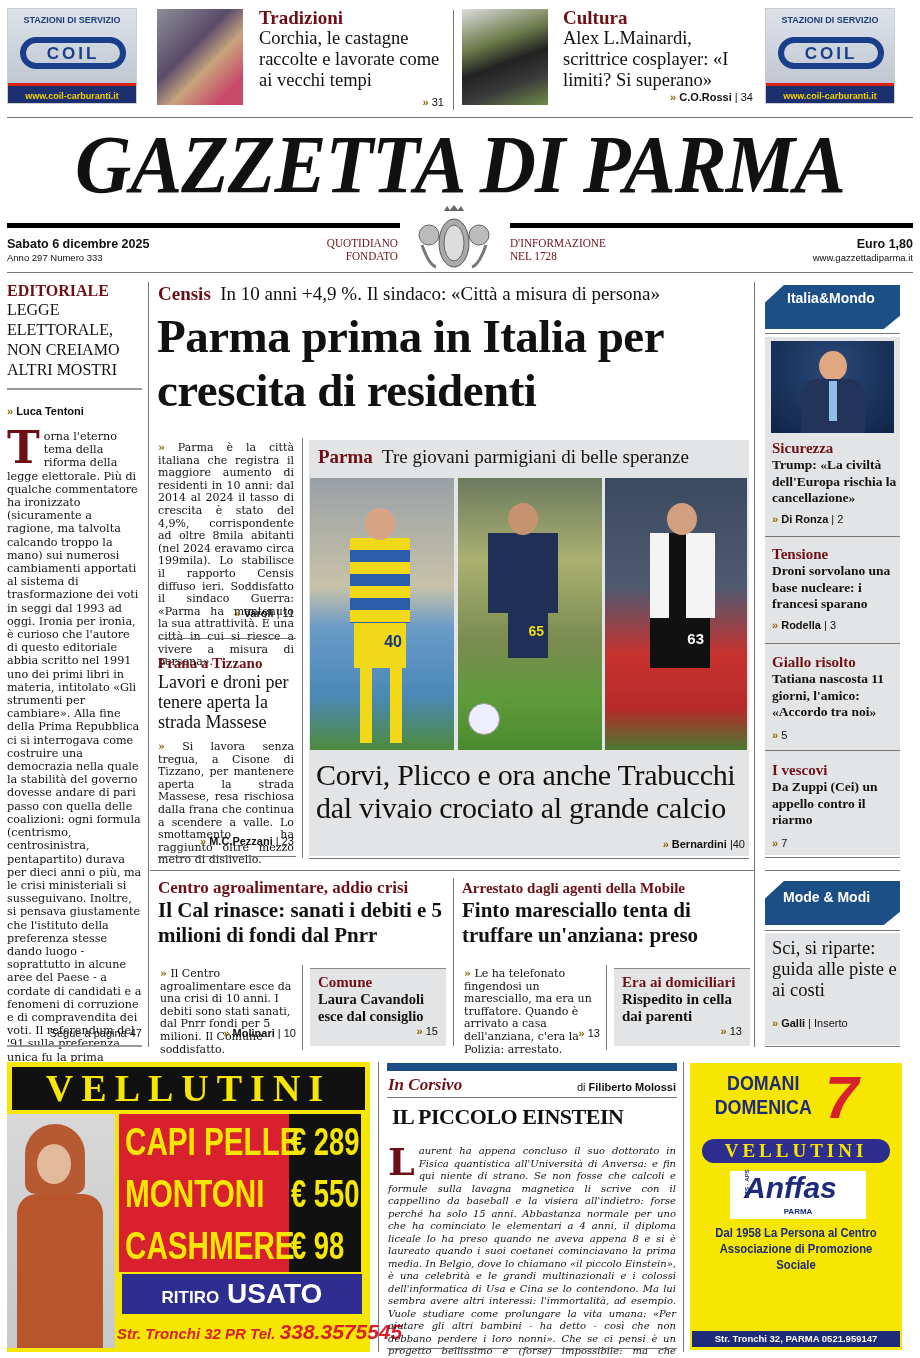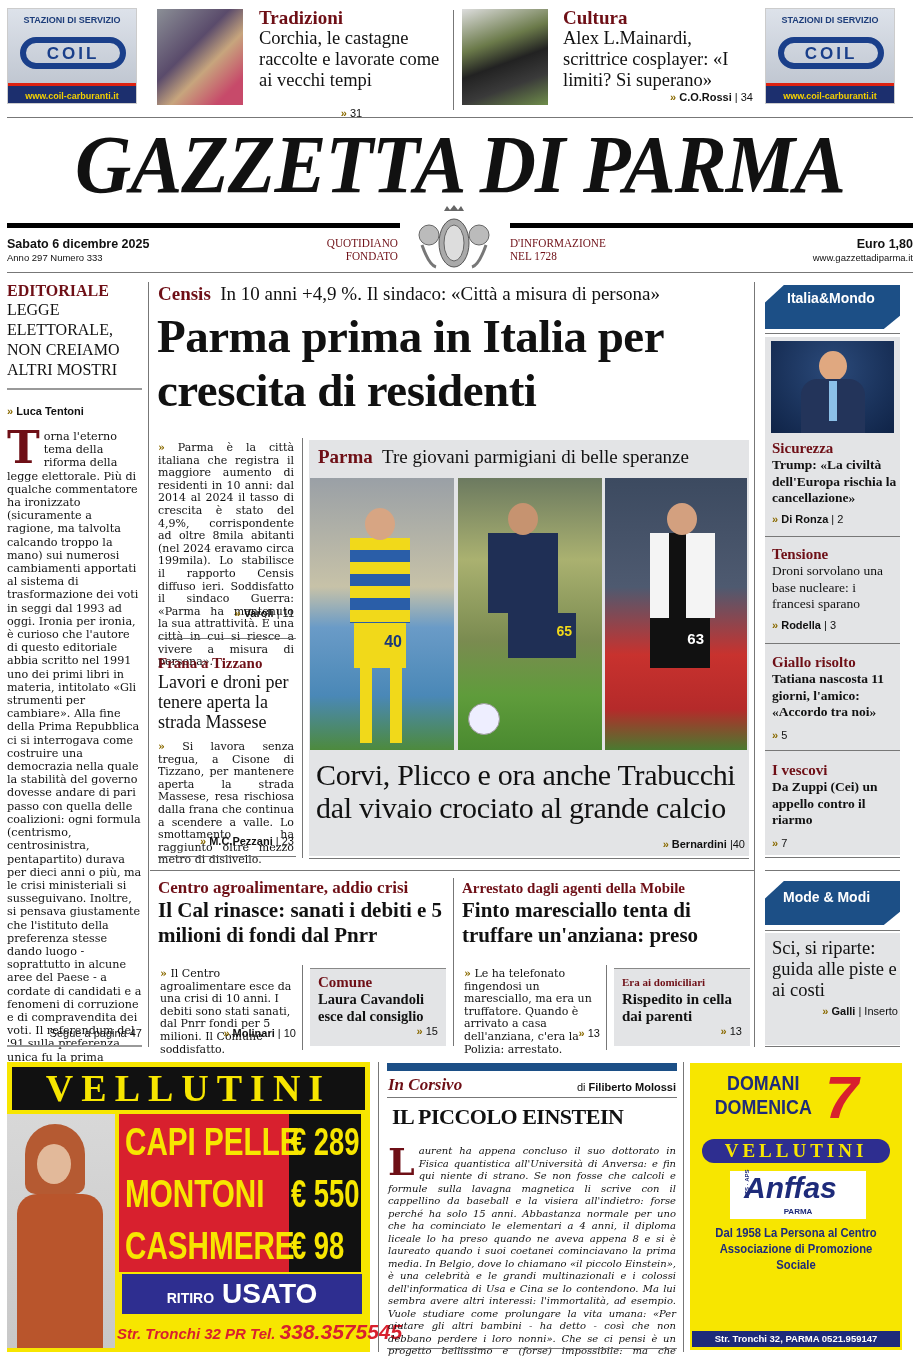--- a/index.html
+++ b/index.html
@@ -31,21 +31,21 @@
   <div class="logo">
       <span>COIL</span>
     </div>
   <div class="u">www.coil-carburanti.it</div>
 </div>
 
 <div class="photo" style="left:157px;top:9px;width:86px;height:96px;background:linear-gradient(135deg,#8b8f96 0%,#5a4b6b 40%,#c7a57d 60%,#c74a6a 85%)"></div>
 <div class="abs" style="left:259px;top:7px;width:185px">
   <div class="kicker" style="font-size:19px;line-height:21px">Tradizioni</div>
   <div style="font-size:18.5px;line-height:21px">Corchia, le castagne raccolte e lavorate come ai vecchi tempi</div>
-  <div class="by" style="text-align:center;margin-top:16px"><span class="arr">»</span> <span>31</span></div>
+  <div class="by" style="text-align:right;margin-top:5px"><span class="arr">»</span> <span>31</span></div>
 </div>
 <div class="rule" style="left:453px;top:10px;width:1px;height:100px"></div>
 
 <div class="photo" style="left:462px;top:9px;width:86px;height:96px;background:linear-gradient(160deg,#ddd 0%,#6b7a4a 35%,#222 55%,#3a3a3a 75%,#6f8d4a 100%)"></div>
 <div class="abs" style="left:563px;top:7px;width:190px">
   <div class="kicker" style="font-size:19px;line-height:21px">Cultura</div>
   <div style="font-size:18.5px;line-height:21px">Alex L.Mainardi, scrittrice cosplayer: «I limiti? Si superano»</div>
   <div class="by" style="text-align:right"><span class="arr">»</span> <b>C.O.Rossi</b> | <span>34</span></div>
 </div>
 
@@ -121,21 +121,21 @@
 <div class="abs" style="left:318px;top:446px;font-size:19px;white-space:nowrap"><span class="kicker">Parma</span>&nbsp; <span>Tre giovani parmigiani di belle speranze</span></div>
 <div class="photo" style="left:310px;top:478px;width:144px;height:272px;background:linear-gradient(#9aa0a6 0%,#c7c2a8 40%,#6a9bc7 55%,#4a88b7 80%,#4d8a3d 100%)">
   <div style="position:absolute;left:40px;top:60px;width:60px;height:85px;background:repeating-linear-gradient(#f1d91a 0 12px,#2a5ea8 12px 24px)"></div>
   <div style="position:absolute;left:44px;top:145px;width:52px;height:45px;background:#f1d91a;color:#1a3a7a;font:bold 16px 'Liberation Sans',sans-serif;text-align:right;padding:10px 4px 0 0">40</div>
   <div style="position:absolute;left:50px;top:190px;width:12px;height:75px;background:#f1d91a"></div>
     <div style="position:absolute;left:80px;top:190px;width:12px;height:75px;background:#f1d91a"></div>
   <div style="position:absolute;left:55px;top:30px;width:30px;height:32px;border-radius:50%;background:#d7a583"></div>
 </div>
 <div class="photo" style="left:458px;top:478px;width:144px;height:272px;background:linear-gradient(#6c7a60 0%,#aab170 30%,#7a8b50 60%,#5f9c3b 80%,#4a8a30 100%)">
   <div style="position:absolute;left:30px;top:55px;width:70px;height:80px;background:#1f2f55"></div>
-  <div style="position:absolute;left:50px;top:135px;width:68px;height:45px;background:#1f2f55;color:#f1d91a;font:bold 14px 'Liberation Sans',sans-serif;text-align:right;padding:10px 4px 0 0">65</div>
+  <div style="position:absolute;left:50px;top:135px;width:40px;height:45px;background:#1f2f55;color:#f1d91a;font:bold 14px 'Liberation Sans',sans-serif;text-align:right;padding:10px 4px 0 0">65</div>
   <div style="position:absolute;left:50px;top:25px;width:30px;height:32px;border-radius:50%;background:#c69370"></div>
   <div style="position:absolute;left:10px;top:225px;width:32px;height:32px;border-radius:50%;background:#eef;border:1px solid #999"></div>
 </div>
 <div class="photo" style="left:605px;top:478px;width:142px;height:272px;background:linear-gradient(#3c4a60 0%,#4e5a70 40%,#c8322e 65%,#b52a2a 85%,#4a7a30 100%)">
   <div style="position:absolute;left:45px;top:55px;width:65px;height:85px;background:linear-gradient(90deg,#f4f4f4 30%,#111 30% 55%,#f4f4f4 55%)"></div>
   <div style="position:absolute;left:45px;top:140px;width:60px;height:50px;background:#111;color:#fff;font:bold 15px 'Liberation Sans',sans-serif;text-align:right;padding:12px 6px 0 0">63</div>
   <div style="position:absolute;left:62px;top:25px;width:30px;height:32px;border-radius:50%;background:#d3a07f"></div>
 </div>
 <div class="abs" style="left:316px;top:758px;width:430px;font-size:30px;line-height:33px;letter-spacing:-0.3px">Corvi, Plicco e ora anche Trabucchi dal vivaio crociato al grande calcio</div>
 <div class="abs by" style="left:600px;top:838px;width:145px;text-align:right"><span class="arr">»</span> <b>Bernardini</b> |<span>40</span></div>
@@ -158,42 +158,42 @@
 <div class="rule" style="left:453px;top:878px;width:1px;height:168px"></div>
 
 <div class="abs" style="left:462px;top:878px;width:290px">
   <div class="kicker" style="font-size:15px;line-height:20px">Arrestato dagli agenti della Mobile</div>
   <div style="font-weight:bold;font-size:21px;line-height:25px">Finto maresciallo tenta di truffare un'anziana: preso</div>
 </div>
 <div class="abs small" style="left:464px;top:968px;width:140px;font-size:11px;line-height:12.6px"><span class="arr">»</span> <span>Le ha telefonato fingendosi un maresciallo, ma era un truffatore. Quando è arrivato a casa dell'anziana, c'era la Polizia: arrestato.</span></div>
 <div class="abs by" style="left:464px;top:1027px;width:136px;text-align:right"><span class="arr">»</span> <span>13</span></div>
 <div class="rule" style="left:606px;top:965px;width:1px;height:85px"></div>
 <div class="abs gray" style="left:614px;top:968px;width:136px;height:78px;border-top:1px solid #888;padding:5px 8px">
-  <div class="kicker" style="font-size:11px;line-height:17px">Era ai domiciliari</div>
+  <div class="kicker" style="font-size:15px;line-height:17px">Era ai domiciliari</div>
   <div style="font-weight:bold;font-size:15px;line-height:17px">Rispedito in cella dai parenti</div>
   <div class="by" style="text-align:right"><span class="arr">»</span> <span>13</span></div>
 </div>
 
 <div class="tab" style="left:765px;top:285px;width:135px;height:44px;padding:5px 0 0 22px;font-size:14px">Italia&amp;Mondo</div>
 <div class="rule" style="left:765px;top:333px;width:135px;height:1px"></div>
 <div class="abs gray" style="left:765px;top:337px;width:135px;height:310px"></div>
 <div class="photo" style="left:771px;top:341px;width:123px;height:92px;background:radial-gradient(circle at 50% 30%,#2b4a7a,#0f2347)">
   <div style="position:absolute;left:48px;top:10px;width:28px;height:30px;border-radius:50%;background:#e0a880"></div>
   <div style="position:absolute;left:30px;top:38px;width:64px;height:54px;background:#23345a;border-radius:16px 16px 0 0"></div>
   <div style="position:absolute;left:58px;top:40px;width:8px;height:40px;background:#8cc0e8"></div>
 </div>
 <div class="abs" style="left:772px;top:440px;width:126px">
   <div class="kicker" style="font-size:15px;line-height:17px">Sicurezza</div>
   <div style="font-weight:bold;font-size:13.5px;line-height:16.5px">Trump: «La civiltà dell'Europa rischia la cancellazione»</div>
   <div class="by" style="margin-top:6px"><span class="arr">»</span> <b>Di Ronza</b> | <span>2</span></div>
 </div>
 <div class="rule" style="left:765px;top:536px;width:135px;height:1px"></div>
 <div class="abs" style="left:772px;top:546px;width:126px">
   <div class="kicker" style="font-size:15px;line-height:17px">Tensione</div>
-  <div style="font-weight:normal;font-size:13.5px;line-height:16.5px">Droni sorvolano una base nucleare: i francesi sparano</div>
+  <div style="font-weight:bold;font-size:13.5px;line-height:16.5px">Droni sorvolano una base nucleare: i francesi sparano</div>
   <div class="by" style="margin-top:6px"><span class="arr">»</span> <b>Rodella</b> | <span>3</span></div>
 </div>
 <div class="rule" style="left:765px;top:643px;width:135px;height:1px"></div>
 <div class="abs gray" style="left:765px;top:645px;width:135px;height:210px"></div>
 <div class="abs" style="left:772px;top:654px;width:126px">
   <div class="kicker" style="font-size:15px;line-height:17px">Giallo risolto</div>
   <div style="font-weight:bold;font-size:13.5px;line-height:16.5px">Tatiana nascosta 11 giorni, l'amico: «Accordo tra noi»</div>
   <div class="by" style="margin-top:8px"><span class="arr">»</span> <span>5</span></div>
 </div>
 <div class="rule" style="left:765px;top:750px;width:135px;height:1px"></div>
@@ -202,21 +202,21 @@
   <div style="font-weight:bold;font-size:13.5px;line-height:16.5px">Da Zuppi (Cei) un appello contro il riarmo</div>
   <div class="by" style="margin-top:8px"><span class="arr">»</span> <span>7</span></div>
 </div>
 <div class="rule" style="left:765px;top:857px;width:135px;height:1px"></div>
 <div class="rule" style="left:765px;top:870px;width:135px;height:1px"></div>
 <div class="tab" style="left:765px;top:881px;width:135px;height:44px;padding:8px 0 0 18px;font-size:14px">Mode &amp; Modi</div>
 <div class="rule" style="left:765px;top:930px;width:135px;height:1px"></div>
 <div class="abs gray" style="left:765px;top:933px;width:135px;height:112px"></div>
 <div class="abs" style="left:772px;top:938px;width:126px">
   <div style="font-size:18.5px;line-height:21px">Sci, si riparte: guida alle piste e ai costi</div>
-  <div class="by" style="text-align:right;margin-top:4px"><span class="arr">»</span> <b>Galli</b> | <span>Inserto</span></div>
+  <div class="by" style="margin-top:16px"><span class="arr">»</span> <b>Galli</b> | <span>Inserto</span></div>
 </div>
 <div class="rule" style="left:765px;top:1046px;width:135px;height:1px"></div>
 
 <div class="abs" style="left:7px;top:1062px;width:363px;height:290px;background:#f7e600">
   <div style="position:absolute;left:5px;top:5px;width:353px;height:43px;background:#111;color:#f7e600;font:bold 38px 'Liberation Serif',serif;text-align:center;letter-spacing:8px;line-height:43px">VELLUTINI</div>
   <div style="position:absolute;left:0;top:52px;width:108px;height:234px;background:linear-gradient(#d8d8d8,#c8c8c8)">
     <div style="position:absolute;left:18px;top:10px;width:60px;height:70px;border-radius:30px 30px 10px 10px;background:#b55a32"></div>
     <div style="position:absolute;left:30px;top:30px;width:34px;height:40px;border-radius:50%;background:#e2b99a"></div>
     <div style="position:absolute;left:10px;top:80px;width:86px;height:154px;background:#b9552c;border-radius:20px 20px 0 0"></div>
   </div>
@@ -225,21 +225,21 @@
   <div style="position:absolute;left:118px;top:54px;width:235px;font:bold 38px 'Liberation Sans',sans-serif;color:#f7e600;transform:scaleX(0.78);transform-origin:left;line-height:52px;white-space:nowrap">
     <div><span>CAPI PELLE</span></div>
     <div><span>MONTONI</span></div>
     <div><span>CASHMERE</span></div>
   </div>
   <div style="position:absolute;left:284px;top:54px;width:70px;font:bold 38px 'Liberation Sans',sans-serif;color:#f7e600;transform:scaleX(0.72);transform-origin:left;line-height:52px;white-space:nowrap">
     <div>€ 289</div>
     <div>€ 550</div>
     <div>€ 98</div>
   </div>
-  <div style="position:absolute;left:115px;top:212px;width:240px;height:40px;background:#2e2e90;color:#fff;font:bold 28px 'Liberation Sans',sans-serif;text-align:center;line-height:40px"><span style="font-size:14px">RITIRO</span> <span>USATO</span></div>
+  <div style="position:absolute;left:115px;top:212px;width:240px;height:40px;background:#2e2e90;color:#fff;font:bold 28px 'Liberation Sans',sans-serif;text-align:center;line-height:40px"><span style="font-size:17px">RITIRO</span> <span>USATO</span></div>
   <div style="position:absolute;left:110px;top:258px;width:250px;font:bold italic 15px 'Liberation Sans',sans-serif;color:#d8202e;white-space:nowrap"><span>Str. Tronchi 32 PR</span> <span>Tel.</span> <span style="font-size:21px">338.3575545</span></div>
 </div>
 <div class="rule" style="left:378px;top:1062px;width:1px;height:290px"></div>
 
 <div class="abs" style="left:387px;top:1063px;width:290px;height:8px;background:#1c4f86"></div>
 <div class="abs kicker" style="left:388px;top:1075px;font-style:italic;font-size:17px">In Corsivo</div>
 <div class="abs by" style="left:520px;top:1081px;width:156px;text-align:right"><span>di</span> <b>Filiberto Molossi</b></div>
 <div class="rule" style="left:387px;top:1097px;width:290px;height:1px"></div>
 <div class="abs" style="left:392px;top:1104px;font-size:22px;font-weight:bold;letter-spacing:-0.5px">IL PICCOLO EINSTEIN</div>
 <div class="abs" style="left:388px;top:1145px;width:288px;font-family:'DejaVu Serif',serif;font-style:italic;font-size:10px;line-height:12.5px;text-align:justify">

